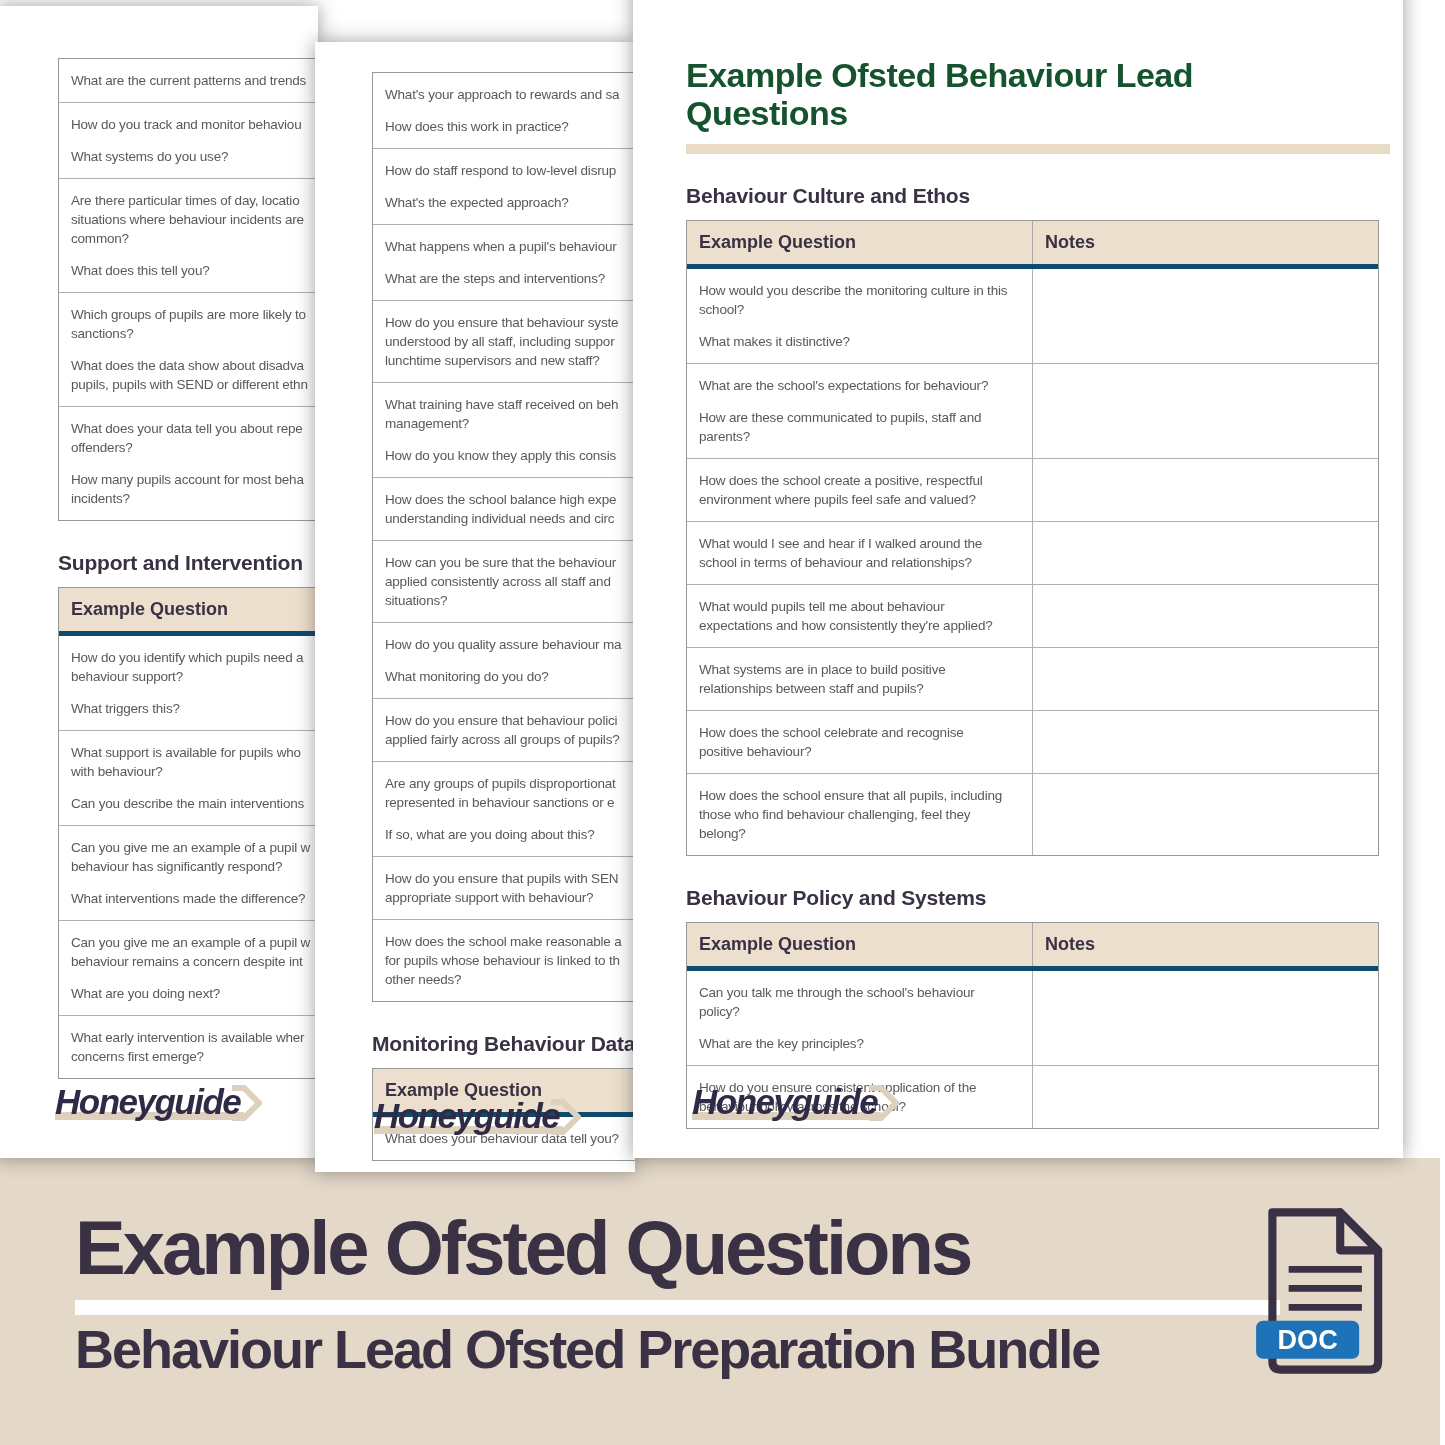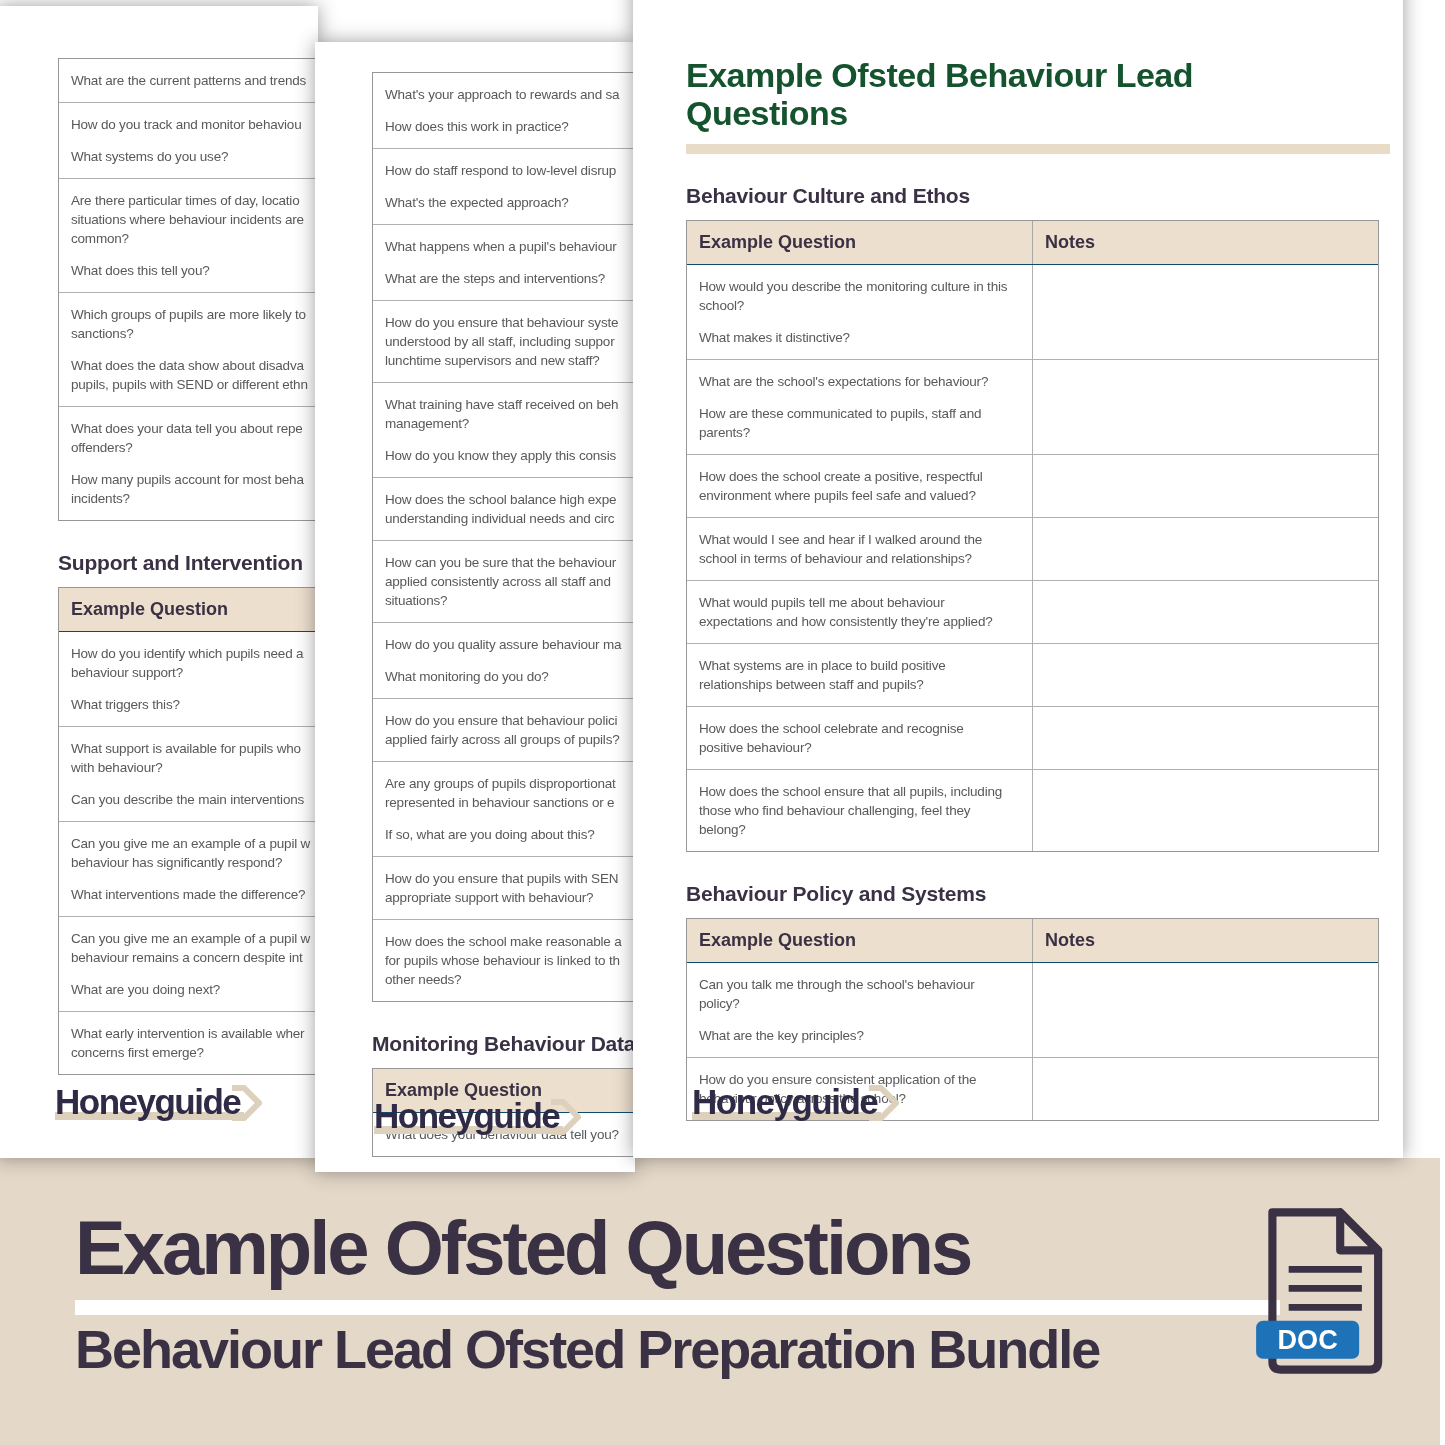--- a/index.html
+++ b/index.html
@@ -28,41 +28,41 @@
   .title-bar{width:704px;height:10px;background:#e9dcc7;margin-top:12px;}
   .sec-head{color:#3a3144;font-size:21px;font-weight:700;letter-spacing:-.2px;
             margin:30px 0 12px 0;white-space:nowrap;}
 
   
   .qtable{border:1px solid #979797;box-sizing:border-box;background:#fff;}
   .page-left  .qtable{width:420px;}
   .page-mid   .qtable{width:620px;}
   .page-right .qtable{width:693px;}
 
-  .qhead{display:flex;background:#ecdfcd;border-bottom:1px solid #0c4a6e;align-items:flex-end;}
+  .qhead{display:flex;background:#ecdfcd;border-bottom:5px solid #0c4a6e;align-items:flex-end;}
   .qhcell{color:#3a3144;font-size:18px;font-weight:700;padding:11px 12px;box-sizing:border-box;}
   .qhcell.first{width:346px;border-right:1px solid #a8a8a8;}
   .qhcell.rest{flex:1;}
   .page-left .qhead .qhcell, .page-mid .qhead .qhcell{border-right:none;width:auto;}
 
   .qrow{display:flex;border-bottom:1px solid #b0b0b0;}
   .qrow:last-child{border-bottom:none;}
   .qcell{box-sizing:border-box;padding:12px 12px;}
   .qcell-q{width:346px;}
   .two-col .qcell-q{border-right:1px solid #b0b0b0;}
   .qcell-notes{flex:1;}
   .page-left .qcell-q,.page-mid .qcell-q{width:100%;border-right:none;}
 
   .qpara{margin:0 0 13px 0;color:#58595b;font-size:13.5px;line-height:19px;letter-spacing:-.2px;}
   .qpara:last-child{margin-bottom:0;}
   .qline{display:block;}
   .page-clip .qline{white-space:nowrap;}
 
   
-  .logo{position:absolute;left:59px;bottom:34px;display:flex;align-items:flex-start;height:44px;}
+  .logo{position:absolute;left:59px;bottom:34px;display:flex;align-items:flex-start;height:44px;font-style:italic;}
   .logo-wrap{position:relative;display:inline-block;}
   .logo-underline{position:absolute;left:0;right:-4px;bottom:4px;height:8px;background:#ddd0bc;}
   .logo-text{position:relative;color:#2f2a45;font-size:35px;font-weight:700;
              letter-spacing:-1.5px;line-height:44px;}
   .logo-arrow{margin-left:-8px;position:relative;top:1px;}
 
   
   .banner{position:absolute;left:0;top:1158px;width:1440px;height:287px;
           background:#e4d8c8;z-index:1;box-sizing:border-box;padding:50px 0 0 75px;}
   .banner-title{color:#3a3144;font-size:76px;font-weight:800;letter-spacing:-3px;

